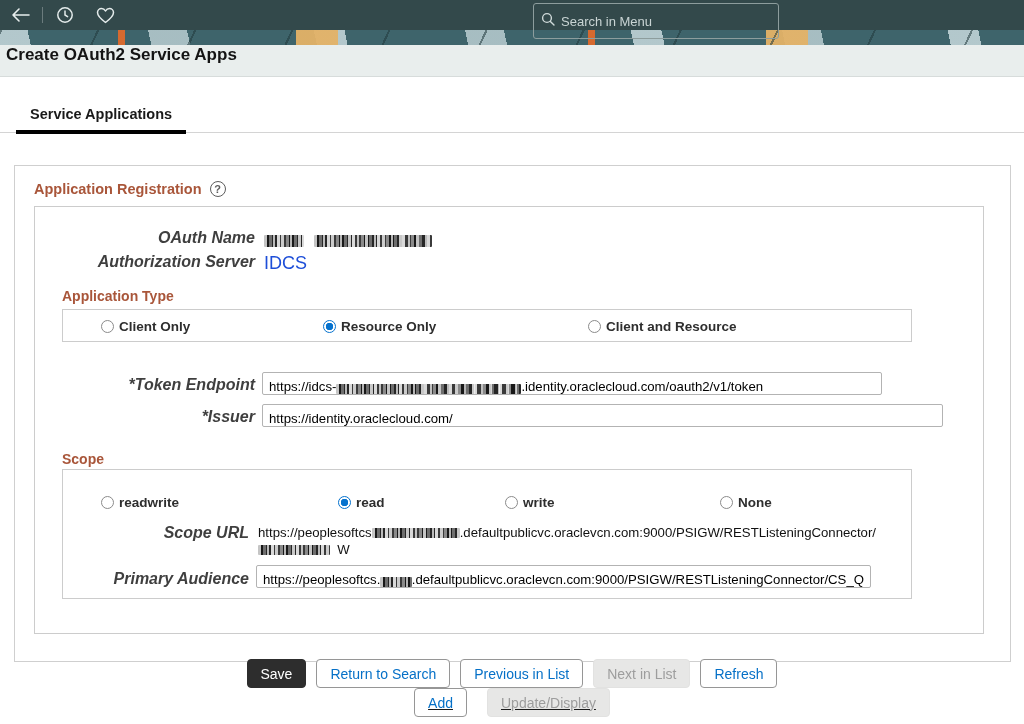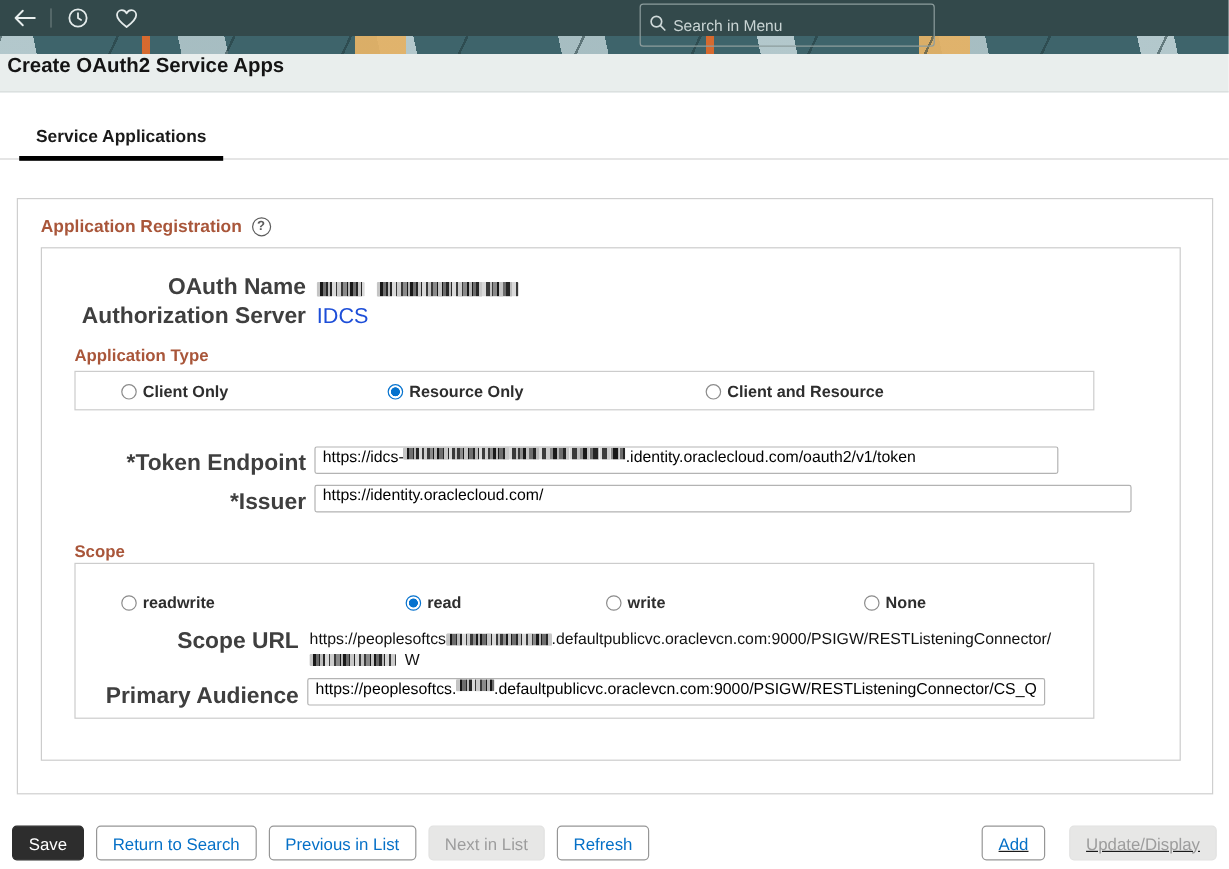--- a/index.html
+++ b/index.html
@@ -65,58 +65,59 @@
     color:#5c5c5c; font-size:11px; font-weight:700; display:flex; align-items:center;
     justify-content:center; cursor:pointer;
   }
   .group-box {
     position:absolute; top:40px; left:19px; width:950px; height:428px;
     border:1px solid #cccccc; background:#fff;
   }
   .frow { position:absolute; left:0; width:100%; font-size:13.5px; }
   .flabel {
     position:absolute; left:0; width:220px; text-align:right; font-weight:700; color:#3f3f3f;
-    font-size:19px; white-space:nowrap;
+    font-size:16px; white-space:nowrap;font-style:italic;
   }
   .fvalue { position:absolute; left:229px; color:#1d4ed8; font-size:18px; white-space:nowrap;text-align:right; }
 
   .sub-head { position:absolute; left:27px; font-size:14px; font-weight:700; color:#a9563a; }
 
   .opt-box { position:absolute; left:27px; width:850px; border:1px solid #cccccc; background:#fff; }
   .radio-item { position:absolute; display:flex; align-items:center; gap:5px; cursor:pointer; }
   .radio {
     width:13px; height:13px; border:1px solid #8b8b8b; border-radius:50%; background:#fff;
     flex:0 0 auto;
   }
   .radio.sel {
     border:1px solid #0572ce;
     background:radial-gradient(circle, #0572ce 0 3.5px, #fff 4px);
   }
   .radio-item span.lbl { font-size:13.5px; font-weight:700; color:#2e2e2e; white-space:nowrap; }
 
   .tinput {
     position:absolute; border:1px solid #b3b3b3; border-radius:2px; background:#fff;
-    height:23px; display:flex; align-items:flex-start; padding:0 6px; font-size:13.2px;
+    height:23px; display:flex; align-items:flex-end; padding:0 6px; font-size:13.2px;
     color:#000; white-space:nowrap; overflow:hidden; cursor:text;
   }
 
   
   .redact {
     display:inline-block; height:10px; vertical-align:-1px; border-radius:1px;
     background:
       repeating-linear-gradient(90deg, rgba(240,240,240,.8) 0 3px, transparent 3px 9px, rgba(250,250,250,.7) 9px 11px, transparent 11px 17px),
       repeating-linear-gradient(90deg, #181818 0 5px, #6e6e6e 5px 8px, #262626 8px 13px, #d9d9d9 13px 16px, #3a3a3a 16px 22px, #8a8a8a 22px 25px);
     filter: blur(.6px);
   }
   .redact.tall { height:12px; }
 
   
   .toolbar {
     position:absolute; left:0; bottom:7px; width:100%; display:flex; align-items:center;
     padding:0 10px;
+    flex-direction:column;
   }
   .btn {
     height:29px; padding:0 13px; border-radius:4px; font-size:14px; font-family:inherit;
     cursor:pointer; white-space:nowrap;
   }
   .btn-primary { background:#2d2d2d; color:#fff; border:1px solid #2d2d2d; }
   .btn-secondary { background:#fff; color:#0570c7; border:1px solid #969696; }
   .btn-disabled { background:#e7e7e6; color:#9d9d9d; border:1px solid #e2e2e1; cursor:default; }
   .tb-left { display:flex; gap:10px; }
   .tb-spacer { flex:1; }

